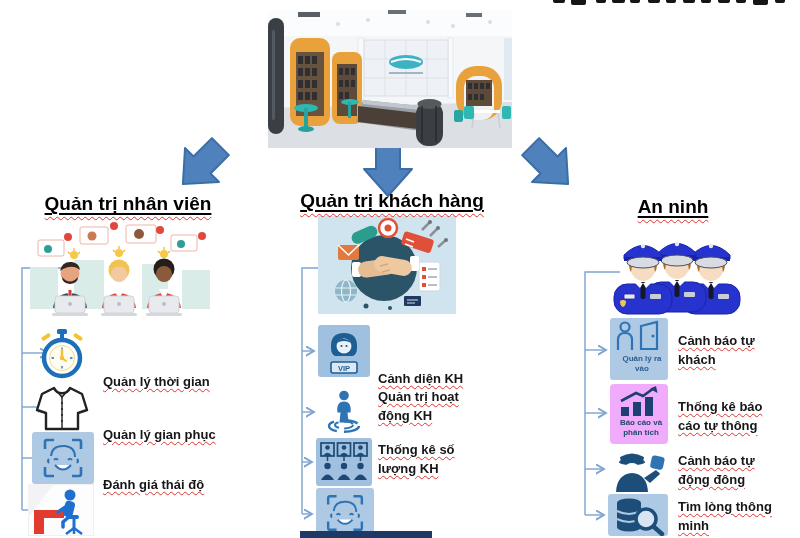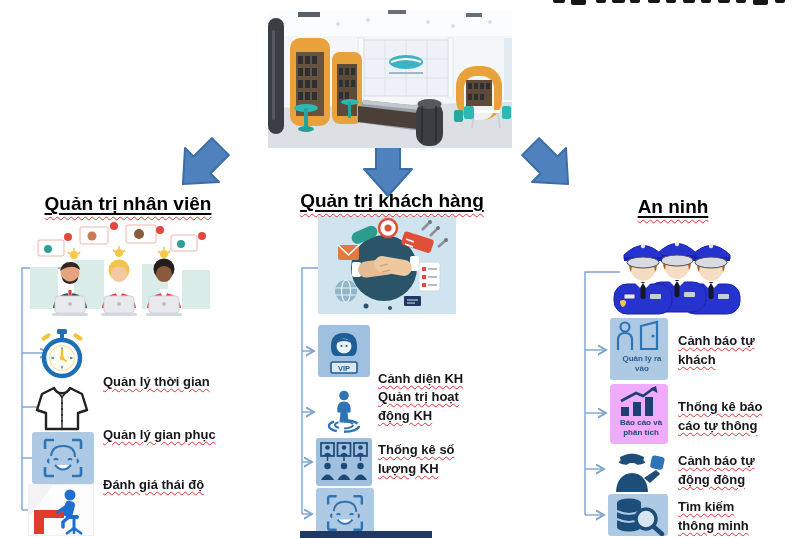--- a/index.html
+++ b/index.html
@@ -492,15 +492,15 @@
       <g fill="#1d4e79">
         <rect x="9" y="9" width="24" height="24"></rect>
         <ellipse cx="21" cy="9" rx="12" ry="4.5"></ellipse>
         <ellipse cx="21" cy="33" rx="12" ry="4.5"></ellipse>
       </g>
       <path d="M9,17 Q21,23 33,17 M9,25 Q21,31 33,25" stroke="#aec9e4" stroke-width="2" fill="none"></path>
       <circle cx="38" cy="25" r="10" fill="#d7e5f2" stroke="#1d4e79" stroke-width="3.5"></circle>
       <line x1="45.5" y1="32.5" x2="54" y2="40" stroke="#1d4e79" stroke-width="4.5" stroke-linecap="round"></line>
     </svg>
   </div>
-  <div class="lbl" style="left:678px;top:498px;width:94px">Tìm kiếm thông minh</div>
+  <div class="lbl" style="left:678px;top:498px;width:94px">Tìm lòng thông minh</div>
 
 </div>
 
 </body></html>

